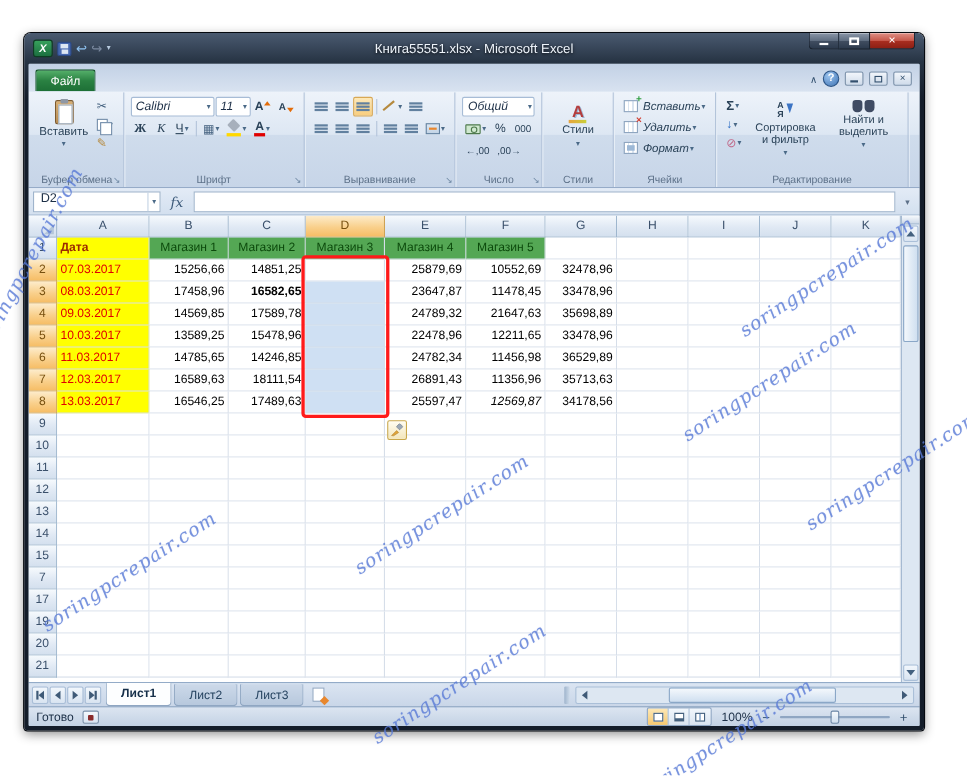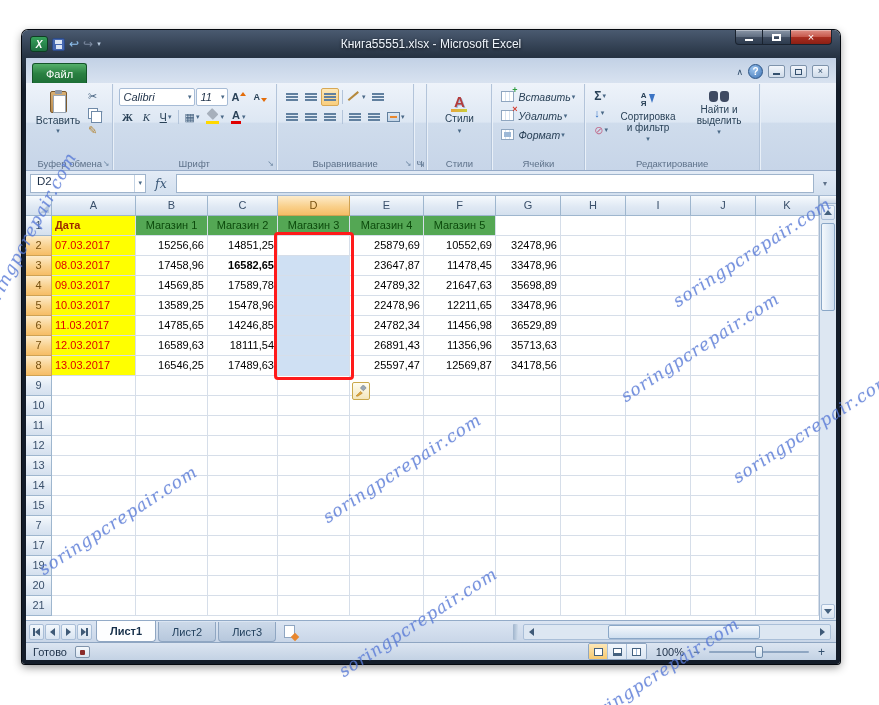--- a/index.html
+++ b/index.html
@@ -359,20 +359,38 @@
                   <i class="merge-ic"></i>
                   <i class="dd">▾</i>
                 </span>
             </div>
           </div>
           <div class="glabel">Выравнивание</div>
           <span class="launcher">↘</span>
         </div>
 
         <div class="rgroup">
+          <div class="gbody col">
+            <span class="combo w66">
+                <i>Общий</i>
+                <i class="dd">▾</i>
+              </span>
+            <div class="frow">
+              <span class="rbtn">
+                  <i class="money-ic"></i>
+                  <i class="dd">▾</i>
+                </span>
+              <span class="rbtn">%</span>
+              <span class="rbtn small">000</span>
+            </div>
+            <div class="frow">
+              <span class="rbtn small">←,00</span>
+              <span class="rbtn small">,00→</span>
+            </div>
+          </div>
           <div class="glabel">Число</div>
           <span class="launcher">↘</span>
         </div>
 
         <div class="rgroup">
           <div class="gbody">
             <div class="big-vert">
               <span class="styles-ic">
                   <i>А</i>
                 </span>
@@ -568,21 +586,21 @@
               <div class="gcell cell" style="width: 65px;"></div>
               <div class="gcell cell" style="width: 63px;"></div>
             </div>
             <div class="grow">
               <div class="gcell rowhdr selhdr" style="width: 26px;">8</div>
               <div class="gcell cell date-cell" style="width: 84px;">13.03.2017</div>
               <div class="gcell cell num" style="width: 72px;">16546,25</div>
               <div class="gcell cell num" style="width: 70px;">17489,63</div>
               <div class="gcell cell sel-cell" style="width: 72px;"></div>
               <div class="gcell cell num" style="width: 74px;">25597,47</div>
-              <div class="gcell cell num" style="width: 72px;">12569,87</div>
+              <div class="gcell cell num" style="width: 72px; font-style: italic;">12569,87</div>
               <div class="gcell cell num" style="width: 65px;">34178,56</div>
               <div class="gcell cell" style="width: 65px;"></div>
               <div class="gcell cell" style="width: 65px;"></div>
               <div class="gcell cell" style="width: 65px;"></div>
               <div class="gcell cell" style="width: 63px;"></div>
             </div>
             <div class="grow">
               <div class="gcell rowhdr" style="width: 26px;">9</div>
               <div class="gcell cell" style="width: 84px;"></div>
               <div class="gcell cell" style="width: 72px;"></div>

